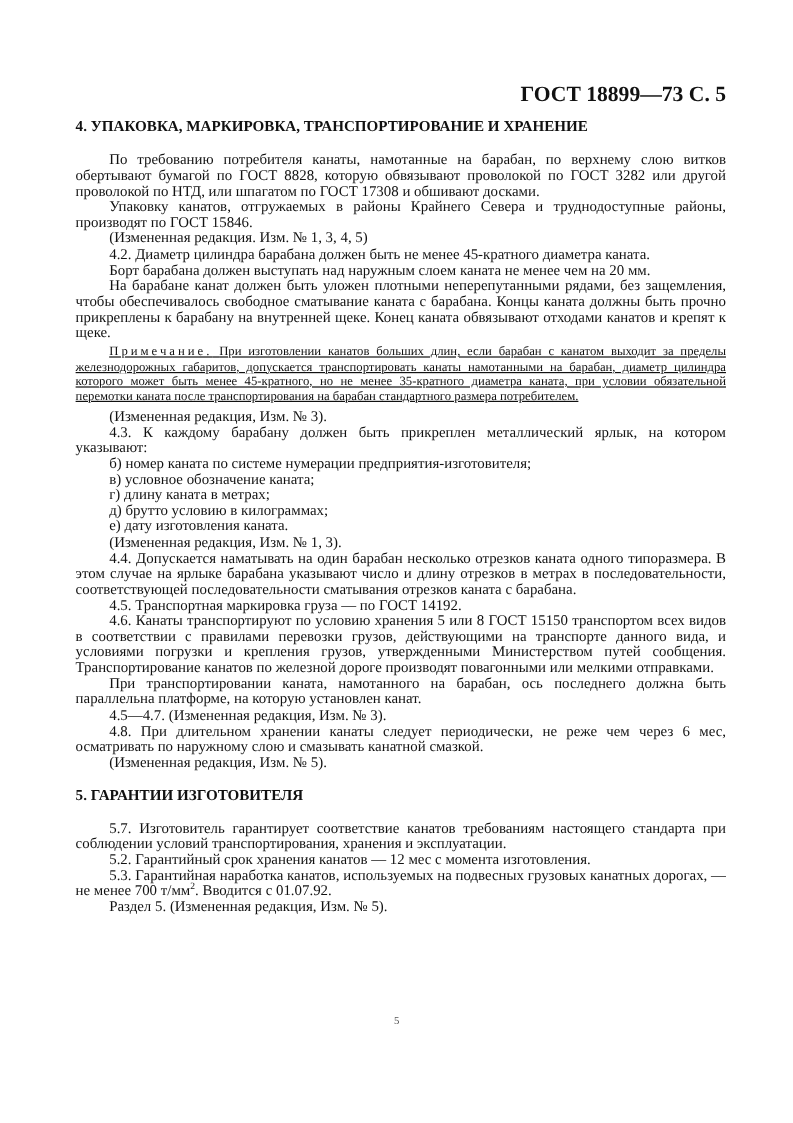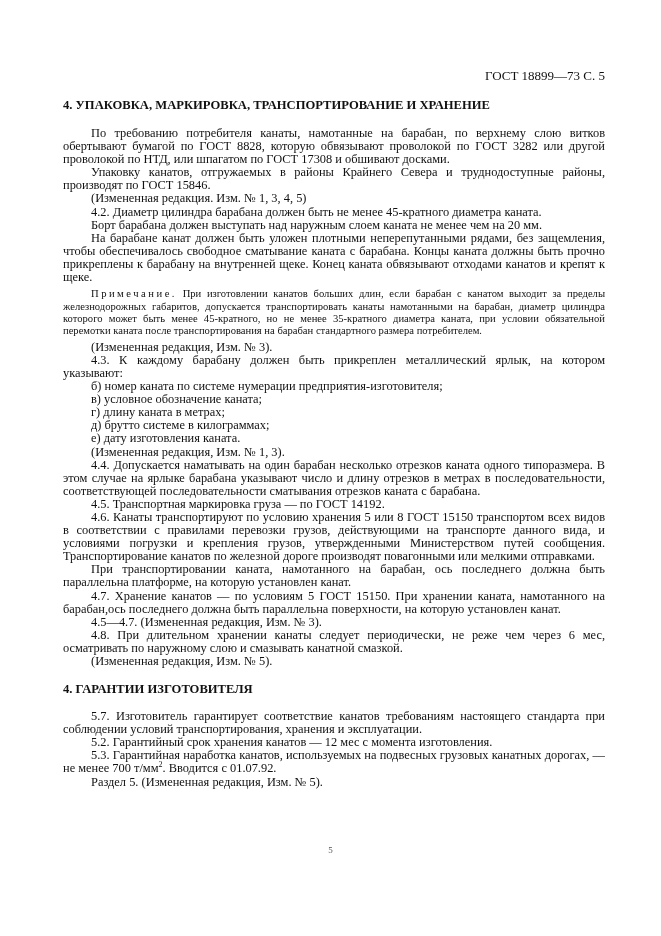--- a/index.html
+++ b/index.html
@@ -1,23 +1,23 @@
 <!DOCTYPE html>
 <html><head>
 <meta charset="utf-8">
 <style>
   html, body { margin: 0; padding: 0; background: #ffffff; }
   body { width: 661px; height: 936px; position: relative; overflow: hidden;
          font-family: "Liberation Serif", "DejaVu Serif", serif; color: #111; }
   .page { position: absolute; left: 63px; top: 0; width: 542px; }
-  .hdr { position: absolute; right: 56px; top: 68px; font-weight: normal; font-size: 13px; }
+  .hdr { position: absolute; right: 56px; top: 68px; font-weight: bold; font-size: 18px; }
   .h { text-align: left; font-weight: bold; font-size: 12.6px; }
   .p { font-size: 12.4px; line-height: 13.1px; text-align: justify; margin: 0; }
   .ind { text-indent: 28px; }
-  .sm { font-size: 10.6px; line-height: 12.4px; text-align: justify; margin: 0; }
+  .sm { font-size: 10.6px; line-height: 12.4px; text-align: justify; margin: 0; text-decoration: underline; }
   .b { font-weight: normal; }
   .li { padding-left: 28px; font-size: 12.4px; line-height: 13.1px; }
   .sp { letter-spacing: 2.5px; }
   .pg { position: absolute; left: 0; width: 661px; top: 845px; text-align: center; font-size: 9px; color: #555; }
   sup { font-size: 8px; line-height: 0; }
 </style>
 </head>
 <body>
 
 <div class="hdr">ГОСТ 18899—73 С. 5</div>
@@ -34,35 +34,34 @@
   <p class="p ind">На барабане канат должен быть уложен плотными неперепутанными рядами, без защемления, чтобы обеспечивалось свободное сматывание каната с барабана. Концы каната должны быть прочно прикреплены к барабану на внутренней щеке. Конец каната обвязывают отходами канатов и крепят к щеке.</p>
   <div style="height:4px"></div>
   <p class="sm ind"><span class="sp">Примечание.</span> <span>При изготовлении канатов больших длин, если барабан с канатом выходит за пределы железнодорожных габаритов, допускается транспортировать канаты намотанными на барабан, диаметр цилиндра которого может быть менее 45-кратного, но не менее 35-кратного диаметра каната, при условии обязательной перемотки каната после транспортирования на барабан стандартного размера потребителем.</span></p>
   <div style="height:3px"></div>
   <p class="p ind b">(Измененная редакция, Изм. № 3).</p>
   <p class="p ind" style="word-spacing:3px">4.3. К каждому барабану должен быть прикреплен металлический ярлык, на котором указывают:</p>
   <div>
     <div class="li">б) номер каната по системе нумерации предприятия-изготовителя;</div>
     <div class="li">в) условное обозначение каната;</div>
     <div class="li">г) длину каната в метрах;</div>
-    <div class="li">д) брутто системе в килограммах;</div>
+    <div class="li">д) брутто условию в килограммах;</div>
     <div class="li">е) дату изготовления каната.</div>
   </div>
   <p class="p ind b">(Измененная редакция, Изм. № 1, 3).</p>
   <p class="p ind">4.4. Допускается наматывать на один барабан несколько отрезков каната одного типоразмера. В этом случае на ярлыке барабана указывают число и длину отрезков в метрах в последовательности, соответствующей последовательности сматывания отрезков каната с барабана.</p>
   <p class="p ind">4.5. Транспортная маркировка груза — по ГОСТ 14192.</p>
   <p class="p ind">4.6. Канаты транспортируют по условию хранения 5 или 8 ГОСТ 15150 транспортом всех видов в соответствии с правилами перевозки грузов, действующими на транспорте данного вида, и условиями погрузки и крепления грузов, утвержденными Министерством путей сообщения. Транспортирование канатов по железной дороге производят повагонными или мелкими отправками.</p>
   <p class="p ind">При транспортировании каната, намотанного на барабан, ось последнего должна быть параллельна платформе, на которую установлен канат.</p>
-  <p class="p ind">4.7. Хранение канатов — по условиям 5 ГОСТ 15150. При хранении каната, намотанного на барабан,ось последнего должна быть параллельна поверхности, на которую установлен канат.</p>
   <p class="p ind"><span>4.5—4.7.</span> <span class="b">(Измененная редакция, Изм. № 3).</span></p>
   <p class="p ind">4.8. При длительном хранении канаты следует периодически, не реже чем через 6 мес, осматривать по наружному слою и смазывать канатной смазкой.</p>
   <p class="p ind b">(Измененная редакция, Изм. № 5).</p>
 
   <div style="height:14px"></div>
-  <div class="h">4. ГАРАНТИИ ИЗГОТОВИТЕЛЯ</div>
+  <div class="h">5. ГАРАНТИИ ИЗГОТОВИТЕЛЯ</div>
   <div style="height:13px"></div>
   <p class="p ind">5.7. Изготовитель гарантирует соответствие канатов требованиям настоящего стандарта при соблюдении условий транспортирования, хранения и эксплуатации.</p>
   <p class="p ind">5.2. Гарантийный срок хранения канатов — 12 мес с момента изготовления.</p>
   <p class="p ind"><span>5.3. Гарантийная наработка канатов, используемых на подвесных грузовых канатных дорогах, — не менее 700 т/мм</span><sup>2</sup><span>. Вводится с 01.07.92.</span></p>
   <p class="p ind"><span>Раздел 5.</span> <span class="b">(Измененная редакция, Изм. № 5).</span></p>
 </div>
 
 <div class="pg">5</div>
 
 </body></html>

